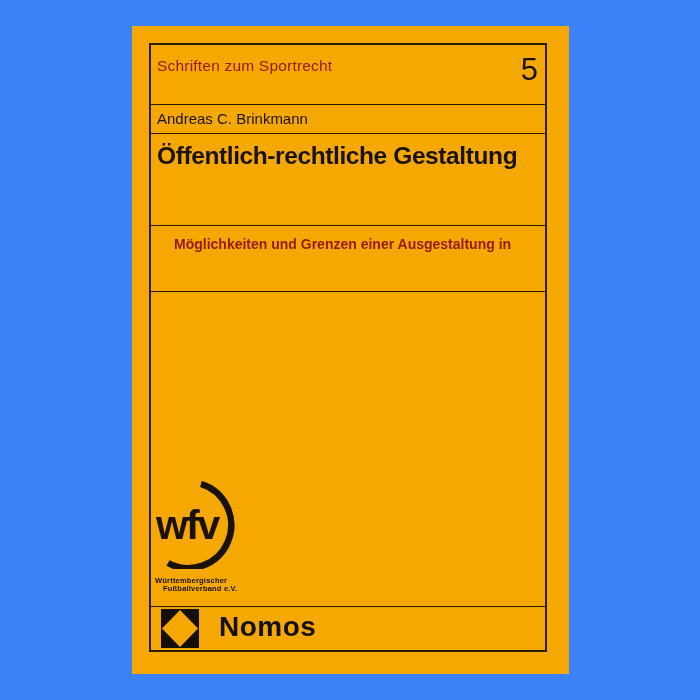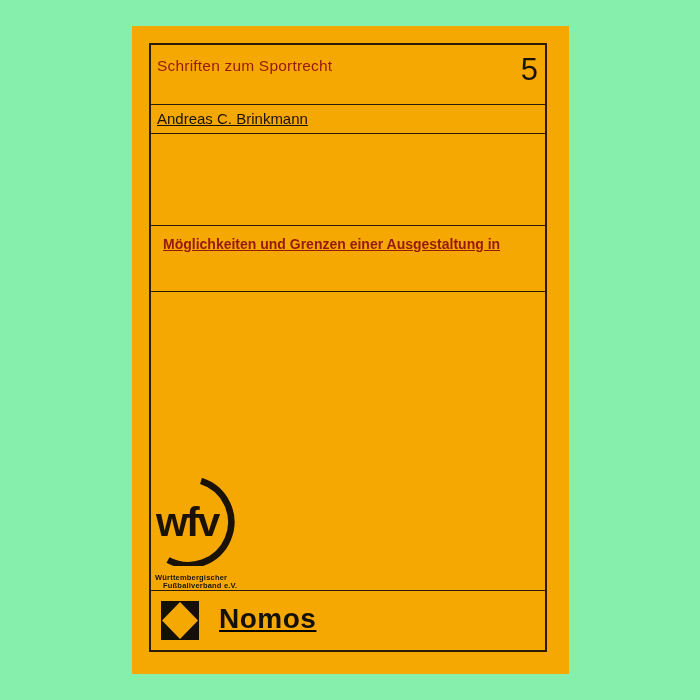--- a/index.html
+++ b/index.html
@@ -7,21 +7,21 @@
     padding: 0;
     width: 700px;
     height: 700px;
     background: #ffffff;
     font-family: "Liberation Sans", sans-serif;
   }
   .page {
     position: relative;
     width: 700px;
     height: 700px;
-    background: #86efac;
+    background: #3b82f6;
     overflow: hidden;
   }
   .book-cover {
     position: absolute;
     left: 132px;
     top: 26px;
     width: 437px;
     height: 648px;
     background: #F5A802;
   }
@@ -30,21 +30,21 @@
     left: 17px;
     top: 17px;
     width: 398px;
     height: 609px;
     border: 2px solid #2b1c06;
     box-sizing: border-box;
     display: flex;
     flex-direction: column;
   }
   .row { box-sizing: border-box; width: 100%; }
-  .row + .row { border-top: 1px solid #2b1c06; text-decoration: underline; }
+  .row + .row { border-top: 1px solid #2b1c06; }
 
   .series-row {
     height: 59px;
     display: flex;
     justify-content: space-between;
     align-items: flex-start;
     padding: 12px 7px 0 6px;
   }
   .series-title {
     font-size: 15.5px;
@@ -71,50 +71,50 @@
     padding: 4px 6px 0 6px;
     font-size: 24.5px;
     font-weight: 600;
     line-height: 35px;
     letter-spacing: -0.4px;
     color: #1b1206;
   }
   .title-line { display: block; white-space: nowrap; }
   .subtitle-row {
     height: 66px;
-    padding: 8px 8px 0 12px;
+    padding: 8px 8px 0 23px;
     font-size: 14px;
     font-weight: 600;
     line-height: 21px;
     color: #96190d;
   }
   .subtitle-line { display: block; white-space: nowrap; }
   .main-row {
     flex: 1 1 auto;
     position: relative;
   }
   .wfv-logo {
     position: absolute;
     left: 4px;
-    bottom: 0;
+    bottom: 13px;
     width: 90px;
   }
   .wfv-logo svg { display: block; }
   .wfv-org {
     margin-top: 8px;
     font-size: 7.5px;
     line-height: 8px;
     font-weight: 600;
     color: #1b1206;
     letter-spacing: 0.2px;
   }
   .wfv-org-line { display: block; white-space: nowrap; }
   .wfv-org-line.indent { padding-left: 8px; }
   .publisher-row {
-    height: 60px;
+    height: 44px;
     display: flex;
     align-items: center;
     padding-left: 10px;
   }
   .nomos-icon { display: block; }
   .publisher-name {
     font-size: 28px;
     font-weight: 700;
     letter-spacing: 0.5px;
     color: #141005;
@@ -137,20 +137,21 @@
       <div class="row series-row">
         <span class="series-title">Schriften zum Sportrecht</span>
         <span class="volume-number">5</span>
       </div>
 
       <div class="row author-row">
         <span>Andreas C. Brinkmann</span>
       </div>
 
       <div class="row title-row">
+        <span class="title-line">Öffentlich-rechtliche Gestaltung</span>
       </div>
 
       <div class="row subtitle-row">
         <span class="subtitle-line">Möglichkeiten und Grenzen einer Ausgestaltung in</span>
       </div>
 
       <div class="row main-row">
         <div class="wfv-logo">
           <svg width="90" height="88" viewBox="0 0 90 88">
             <path d="M 46 3 A 43 43 0 1 1 13 82" fill="none" stroke="#1b1206" stroke-width="6.5"></path>

